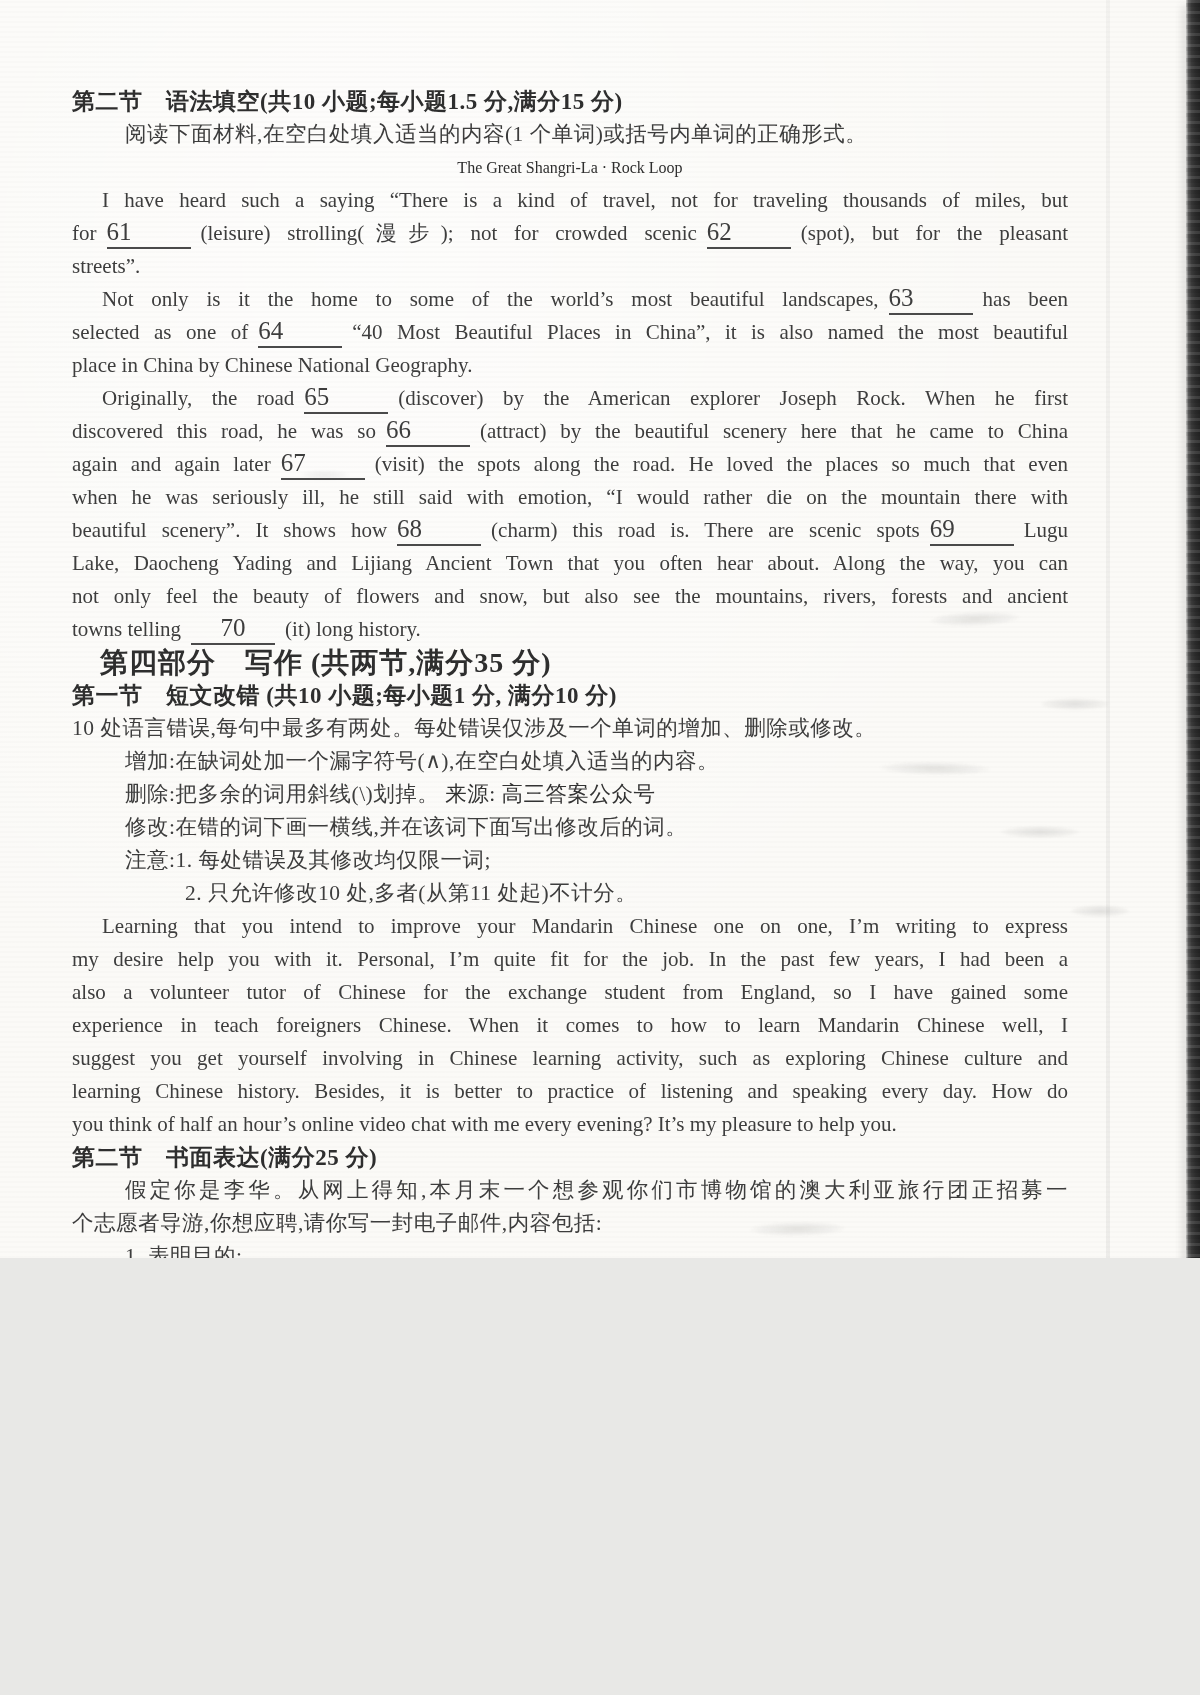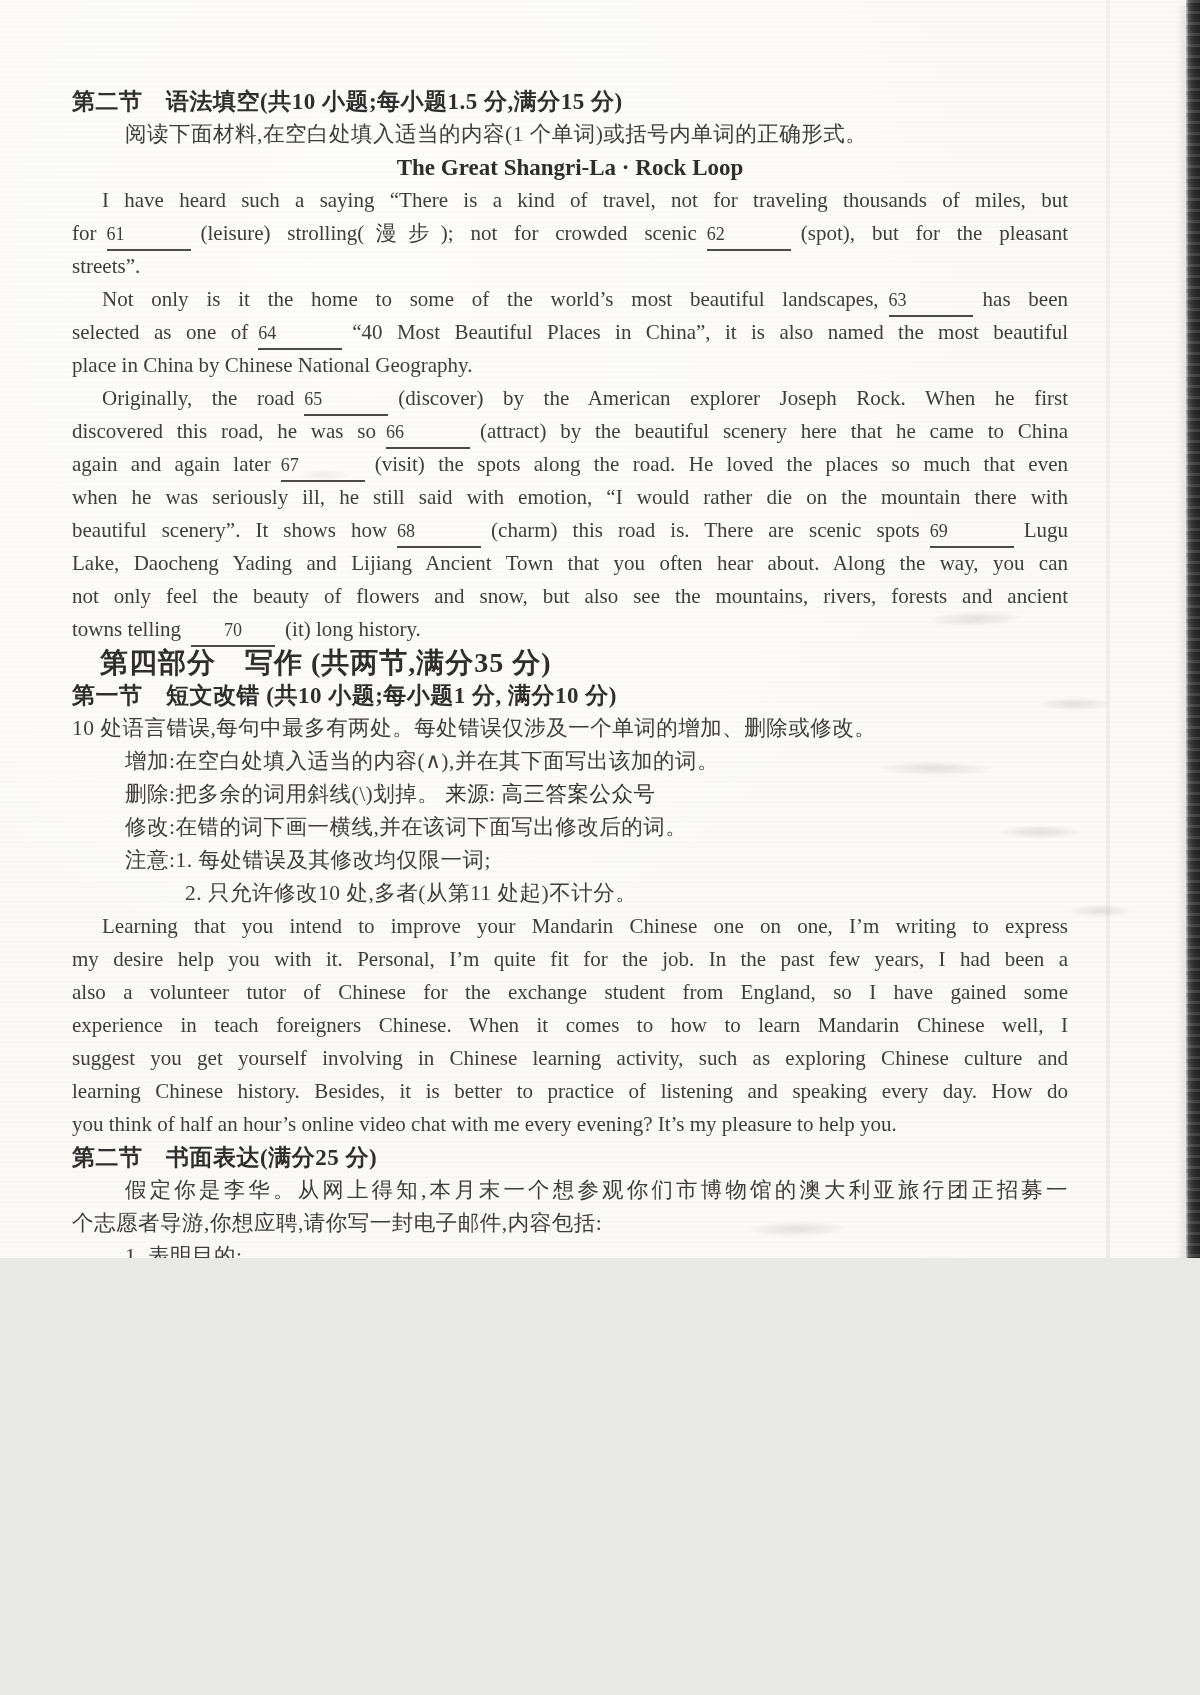--- a/index.html
+++ b/index.html
@@ -28,35 +28,35 @@
     height:33px;line-height:33px;
     font-size:21px;
     white-space:normal;
     overflow:visible;
   }
   .zh{font-size:21.5px;letter-spacing:0.5px;}
   .en{font-size:21px;}
   .j{text-align:justify;text-align-last:justify;text-justify:inter-word;}
   .h1{font-weight:bold;font-size:28px;color:var(--ink-dark);letter-spacing:1px;margin-left:28px;}
   .h2{font-weight:bold;font-size:23px;color:var(--ink-dark);letter-spacing:0.5px;}
-  .title{font-weight:bold;font-size:23px;text-align:center;color:var(--ink-dark);}
+  .title{font-weight:normal;font-size:16px;text-align:center;color:var(--ink-dark);}
   .ind{padding-left:53px;}
   .ind-en{padding-left:30px;font-family:Liberation Serif, serif;}
   .ind-b{padding-left:113px;}
   .bseg{font-weight:normal;color:#333;}
   .blank{
     display:inline-block;
     min-width:84px;
     text-align:center;
     border-bottom:2px solid #4a4a4a;
     margin:0 10px;
     line-height:24px;
     height:27px;
     vertical-align:baseline;
-    font-size:18px;
+    font-size:25px;
   }
   .footer{
     position:absolute;top:1593px;left:0;width:1064px;
     text-align:center;
     font-size:19px;
     color:#3a3a3a;
     letter-spacing:1px;
   }
   .edge{
     position:absolute;top:0;right:0;width:14px;height:1695px;
@@ -109,21 +109,21 @@
       <div class="ln en j"><span>discovered this road, he was so</span><span class="blank">66</span><span>(attract) by the beautiful scenery here that he came to China</span></div>
       <div class="ln en j"><span>again and again later</span><span class="blank">67</span><span>(visit) the spots along the road. He loved the places so much that even</span></div>
       <div class="ln en j"><span>when he was seriously ill, he still said with emotion, “I would rather die on the mountain there with</span></div>
       <div class="ln en j"><span>beautiful scenery”. It shows how</span><span class="blank">68</span><span>(charm) this road is. There are scenic spots</span><span class="blank">69</span><span>Lugu</span></div>
       <div class="ln en j"><span>Lake, Daocheng Yading and Lijiang Ancient Town that you often hear about. Along the way, you can</span></div>
       <div class="ln en j"><span>not only feel the beauty of flowers and snow, but also see the mountains, rivers, forests and ancient</span></div>
       <div class="ln en"><span>towns telling</span><span class="blank">70</span><span>(it) long history.</span></div>
       <div class="ln zh h1"><span>第四部分　写作 (共两节,满分35 分)</span></div>
       <div class="ln zh h2"><span>第一节　短文改错 (共10 小题;每小题1 分, 满分10 分)</span></div>
       <div class="ln zh"><span>10 处语言错误,每句中最多有两处。每处错误仅涉及一个单词的增加、删除或修改。</span></div>
-      <div class="ln zh ind"><span>增加:在空白处填入适当的内容(∧),并在其下面写出该加的词。</span></div>
+      <div class="ln zh ind"><span>增加:在缺词处加一个漏字符号(∧),在空白处填入适当的内容。</span></div>
       <div class="ln zh ind"><span>删除:把多余的词用斜线(\)划掉。</span> <span class="bseg">来源: 高三答案公众号</span></div>
       <div class="ln zh ind"><span>修改:在错的词下画一横线,并在该词下面写出修改后的词。</span></div>
       <div class="ln zh ind"><span>注意:1. 每处错误及其修改均仅限一词;</span></div>
       <div class="ln zh ind-b"><span>2. 只允许修改10 处,多者(从第11 处起)不计分。</span></div>
       <div class="ln en ind-en j"><span>Learning that you intend to improve your Mandarin Chinese one on one, I’m writing to express</span></div>
       <div class="ln en j"><span>my desire help you with it. Personal, I’m quite fit for the job. In the past few years, I had been a</span></div>
       <div class="ln en j"><span>also a volunteer tutor of Chinese for the exchange student from England, so I have gained some</span></div>
       <div class="ln en j"><span>experience in teach foreigners Chinese. When it comes to how to learn Mandarin Chinese well, I</span></div>
       <div class="ln en j"><span>suggest you get yourself involving in Chinese learning activity, such as exploring Chinese culture and</span></div>
       <div class="ln en j"><span>learning Chinese history. Besides, it is better to practice of listening and speaking every day. How do</span></div>

